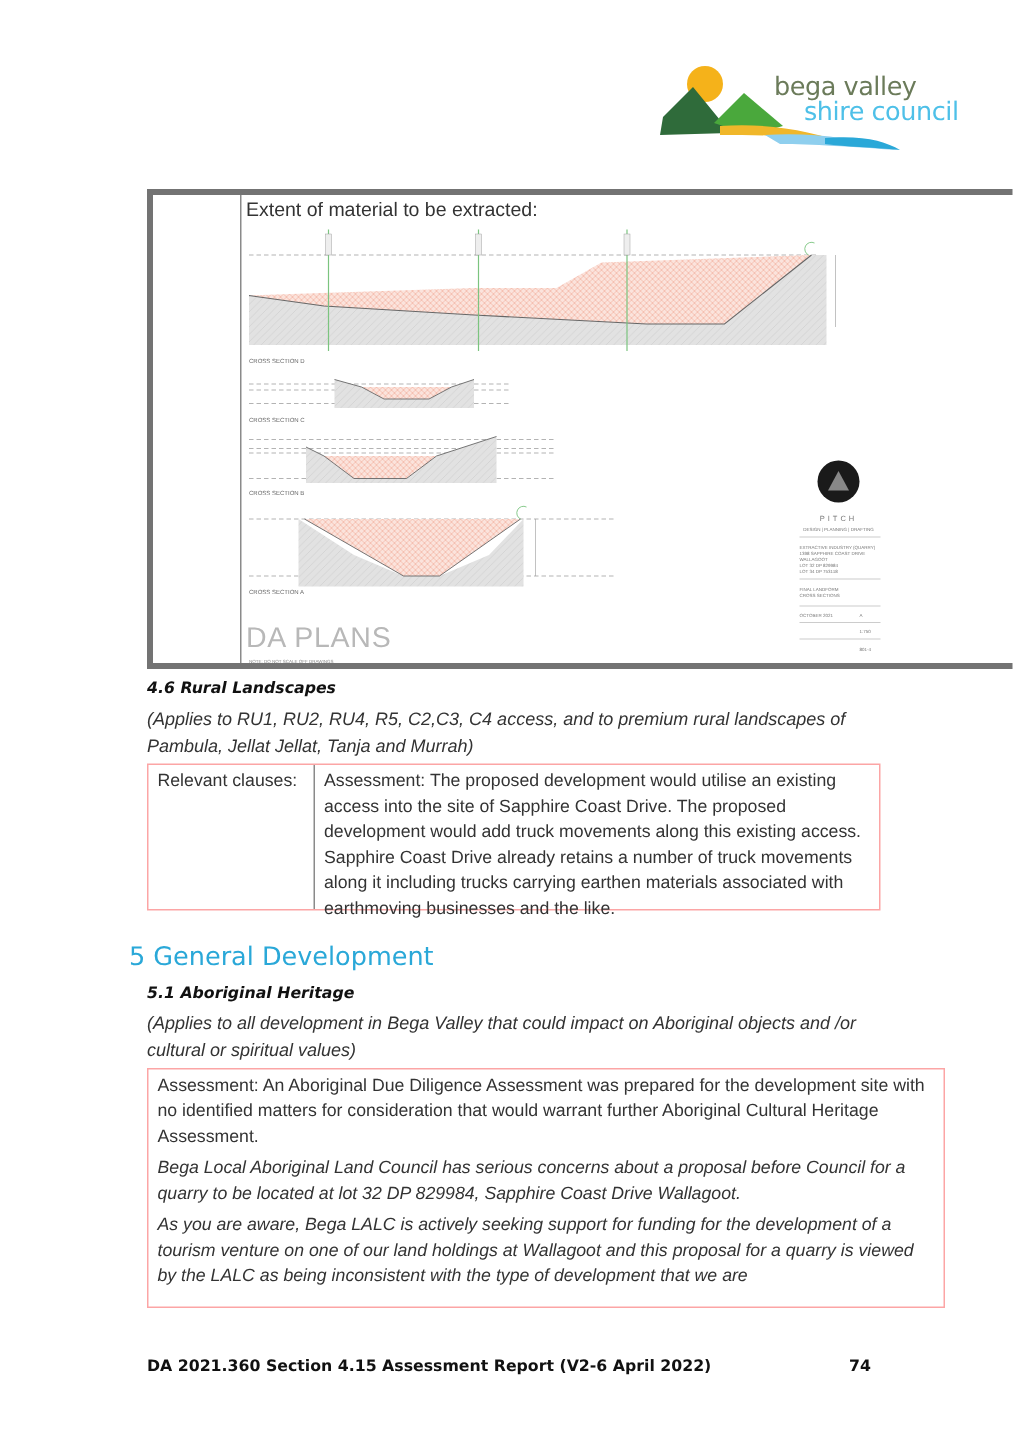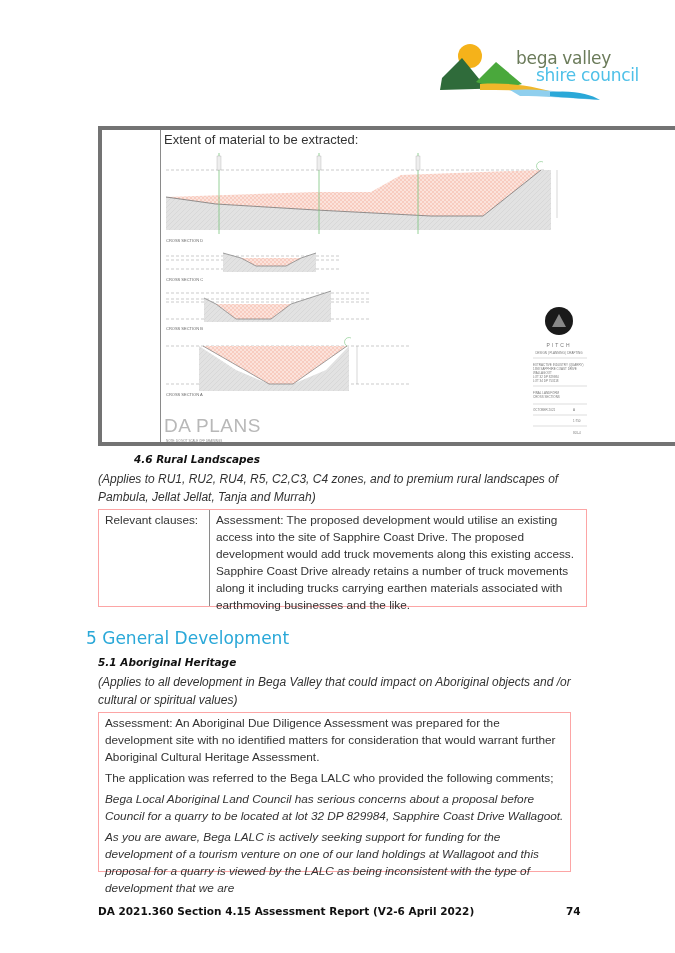--- a/index.html
+++ b/index.html
@@ -130,34 +130,33 @@
       <text x="412" y="274" class="tiny">1:750</text>
       <line x1="372" y1="278" x2="426" y2="278" stroke="#aaa" stroke-width="0.4"></line>
       <text x="412" y="286" class="tiny">801-4</text>
     </g>
   </svg>
 
   <div class="da-plans">DA PLANS</div>
   <div class="da-note">NOTE: DO NOT SCALE OFF DRAWINGS</div>
 </div>
 
-<div class="abs h-sub" style="left:98px; top:453px;margin-left:36px;">4.6 Rural Landscapes</div>
-<div class="abs h-italic" style="left:98px; top:470px; width:490px;">(Applies to RU1, RU2, RU4, R5, C2,C3, C4 zones, and to premium rural landscapes of Pambula, Jellat Jellat, Tanja and Murrah)</div>
+<div class="abs h-sub" style="left:98px; top:453px;">4.6 Rural Landscapes</div>
+<div class="abs h-italic" style="left:98px; top:470px; width:490px;">(Applies to RU1, RU2, RU4, R5, C2,C3, C4 access, and to premium rural landscapes of Pambula, Jellat Jellat, Tanja and Murrah)</div>
 
 <div class="abs box" style="left:98px; top:509px; width:489px; height:98px;">
   <div class="body-text" style="position:absolute; left:6px; top:2px;">Relevant clauses:</div>
   <div style="position:absolute; left:110px; top:0; bottom:0; border-left:1px solid #8a8a8a;"></div>
   <div class="body-text" style="position:absolute; left:117px; top:2px; width:365px;">Assessment: The proposed development would utilise an existing access into the site of Sapphire Coast Drive. The proposed development would add truck movements along this existing access. Sapphire Coast Drive already retains a number of truck movements along it including trucks carrying earthen materials associated with earthmoving businesses and the like.</div>
 </div>
 
 <div class="abs h-main" style="left:86px; top:628px;">5 General Development</div>
 <div class="abs h-sub" style="left:98px; top:656px;">5.1 Aboriginal Heritage</div>
 <div class="abs h-italic" style="left:98px; top:673px; width:490px;">(Applies to all development in Bega Valley that could impact on Aboriginal objects and /or cultural or spiritual values)</div>
 
-<div class="abs box" style="left:98px; top:712px; width:473px; height:160px; padding:2px 6px;">
+<div class="abs box" style="left:98px; top:712px; width:532px; height:160px; padding:2px 6px;">
   <p class="body-text" style="margin-bottom:4px;">Assessment: An Aboriginal Due Diligence Assessment was prepared for the development site with no identified matters for consideration that would warrant further Aboriginal Cultural Heritage Assessment.</p>
-  <p class="body-text" style="margin-bottom:4px;">The application was referred to the Bega LALC who provided the following comments;</p>
   <p class="body-text" style="margin-bottom:4px; font-style:italic;">Bega Local Aboriginal Land Council has serious concerns about a proposal before Council for a quarry to be located at lot 32 DP 829984, Sapphire Coast Drive Wallagoot.</p>
   <p class="body-text" style="font-style:italic;">As you are aware, Bega LALC is actively seeking support for funding for the development of a tourism venture on one of our land holdings at Wallagoot and this proposal for a quarry is viewed by the LALC as being inconsistent with the type of development that we are</p>
 </div>
 
 <div class="abs footer" style="left:98px; top:905px;">DA 2021.360 Section 4.15 Assessment Report (V2-6 April 2022)</div>
 <div class="abs footer" style="left:566px; top:905px;">74</div>
 
 </body></html>

